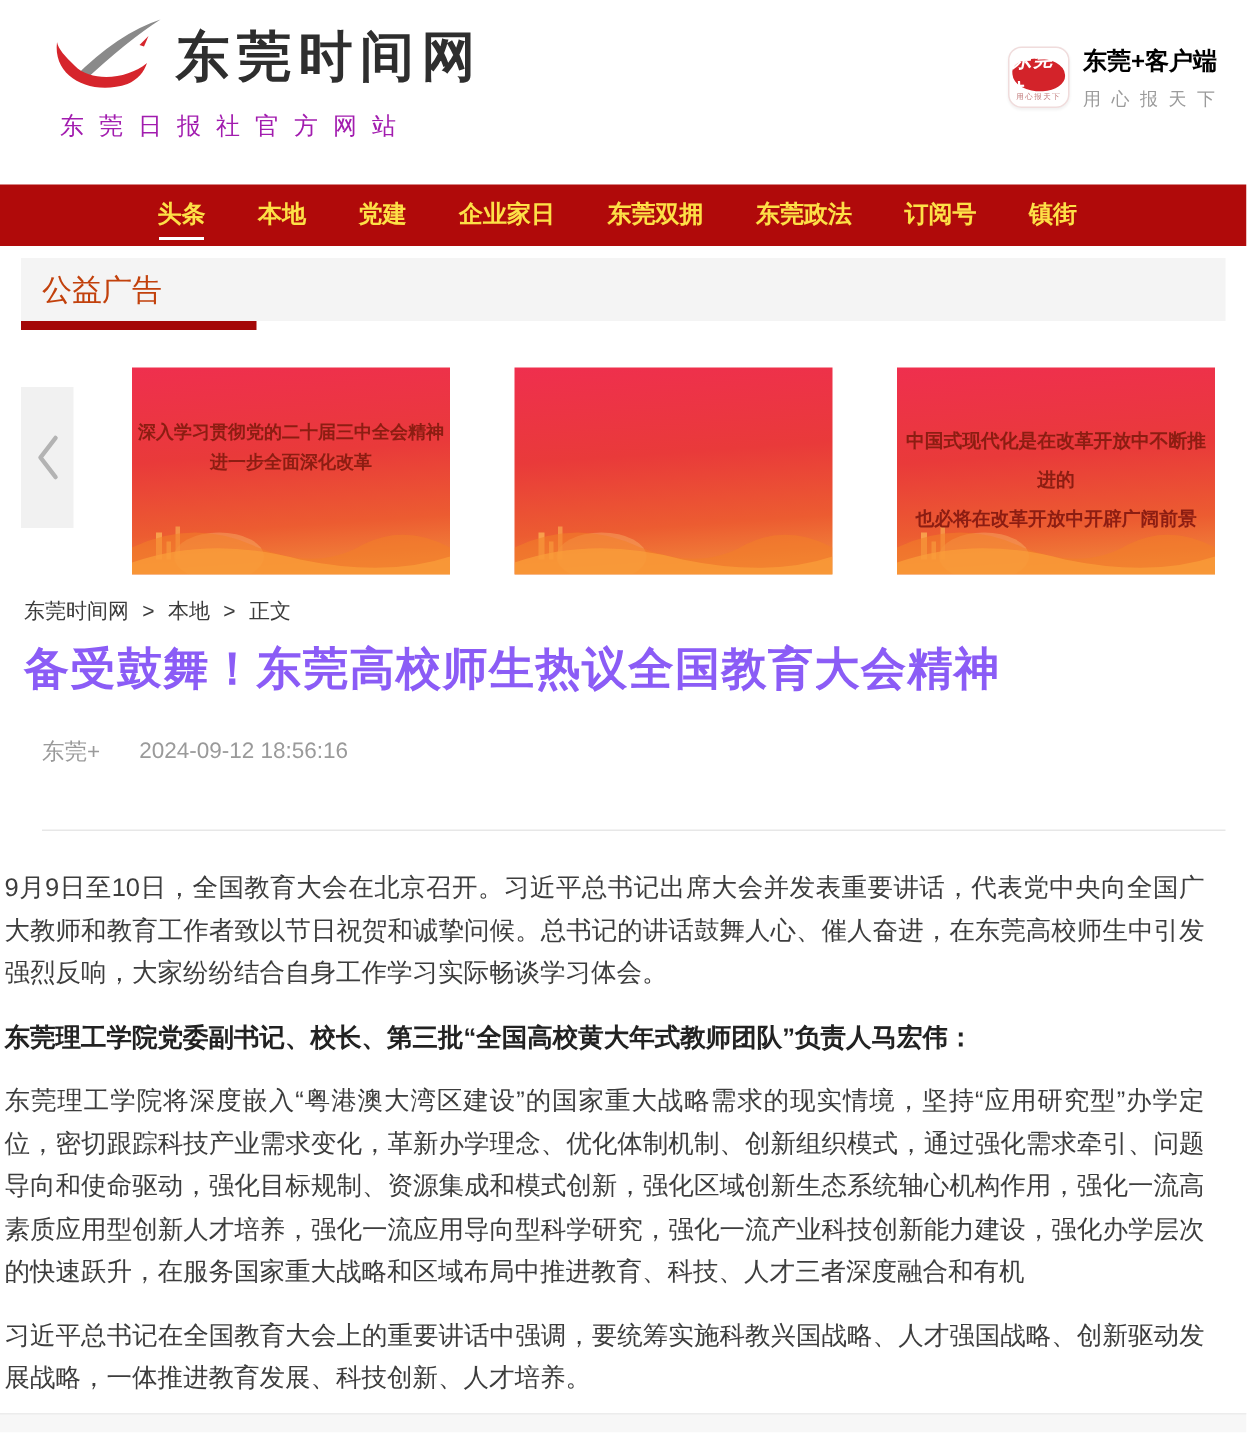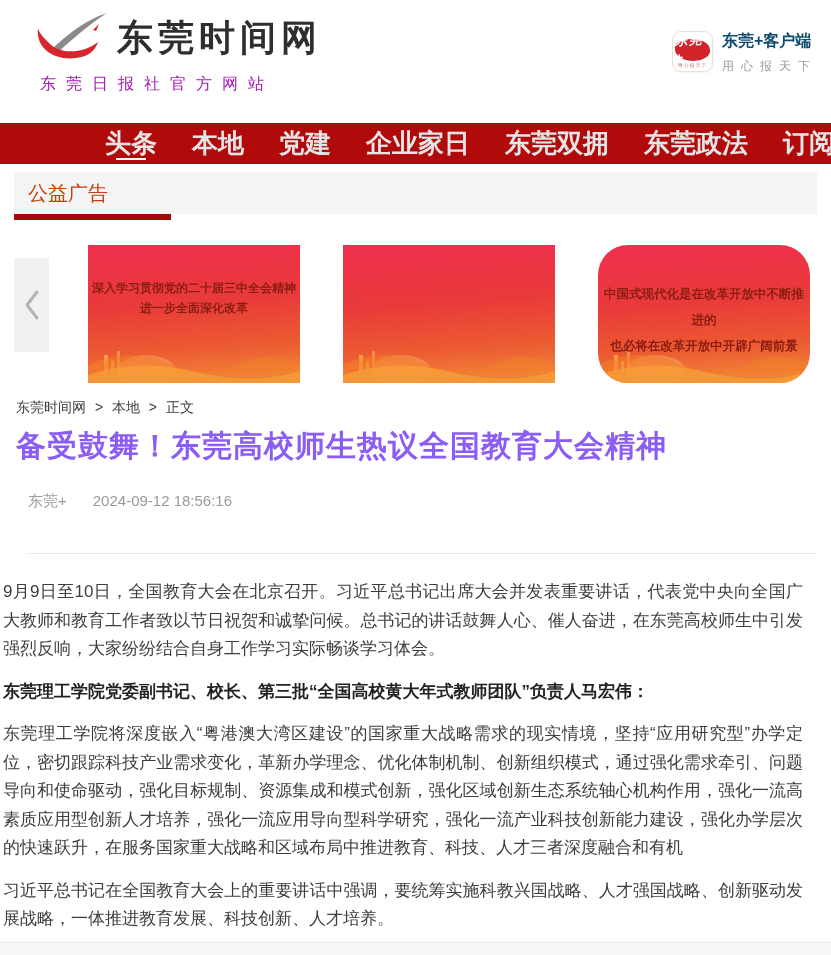--- a/index.html
+++ b/index.html
@@ -25,31 +25,31 @@
     position:relative; overflow:hidden; flex:0 0 auto;
   }
   .app-icon-band {
     position:absolute; left:2px; right:2px; top:7px; height:22px;
     background:#d3232a; border-radius:38% 55% 45% 58%; transform:rotate(-3deg);
     display:flex; align-items:center; justify-content:center;
   }
   .app-icon-band span { color:#fff; font-weight:700; font-size:13px; letter-spacing:1px; font-style:italic; }
   .app-icon-plus { color:#fff; font-size:8px; vertical-align:super; font-style:normal; }
   .app-icon-caption { position:absolute; left:0; right:0; bottom:3px; text-align:center; font-size:5px; color:#c07a7a; letter-spacing:1px; }
-  .app-text .app-name { font-size:16px; font-weight:700; color:#0c4a6e; white-space:nowrap; }
+  .app-text .app-name { font-size:16px; font-weight:700; color:#000000; white-space:nowrap; }
   .app-text .app-slogan { font-size:12px; color:#9b9b9b; letter-spacing:7px; margin-top:6px; white-space:nowrap; }
 
   
   .nav {
     position:absolute; left:0; top:123px; width:831px; height:41px;
     background:#b00a0a; display:flex; align-items:stretch;
     padding-left:105px; gap:35px; overflow:hidden; white-space:nowrap;
   }
   .nav-item {
-    color:#e5e5e5; font-size:26px; font-weight:700; display:flex; align-items:center;
+    color:#fde047; font-size:16px; font-weight:700; display:flex; align-items:center;
     position:relative; cursor:pointer; flex:0 0 auto;
   }
   .nav-item.active::after {
     content:""; position:absolute; left:50%; transform:translateX(-50%);
     bottom:4px; width:30px; height:2px; background:#fff;
   }
 
   
   .ad-bar {
     position:absolute; left:14px; top:172px; width:803px; height:42px;
@@ -62,21 +62,21 @@
   .carousel-prev {
     position:absolute; left:14px; top:258px; width:35px; height:94px;
     background:#f1f1f1; display:flex; align-items:center; justify-content:center; cursor:pointer;
   }
   .banner {
     position:absolute; top:245px; width:212px; height:138px; overflow:hidden; cursor:pointer;
     background:linear-gradient(176deg,#ef2f4e 0%,#e93a3a 42%,#ec5c31 74%,#f3913c 100%);
   }
   .banner.b1 { left:88px; }
   .banner.b2 { left:343px; }
-  .banner.b3 { left:598px;border-radius:30px; }
+  .banner.b3 { left:598px; }
   .banner-lines { position:relative; z-index:2; text-align:center; color:#8c1d12; font-weight:700; }
   .b1 .banner-lines { padding-top:33px; font-size:12px; line-height:20px; }
   .b2 .banner-lines { padding-top:30px; font-size:15px; line-height:25px; }
   .b3 .banner-lines { padding-top:36px; font-size:12.5px; line-height:26px; }
   .banner-art { position:absolute; left:0; right:0; bottom:0; height:48px; z-index:1; }
 
   
   .breadcrumb { position:absolute; left:16px; top:399px; font-size:14px; color:#3c3c3c; }
   .breadcrumb .sep { margin:0 5px; color:#3c3c3c; }
   .breadcrumb .crumb { cursor:pointer; }

